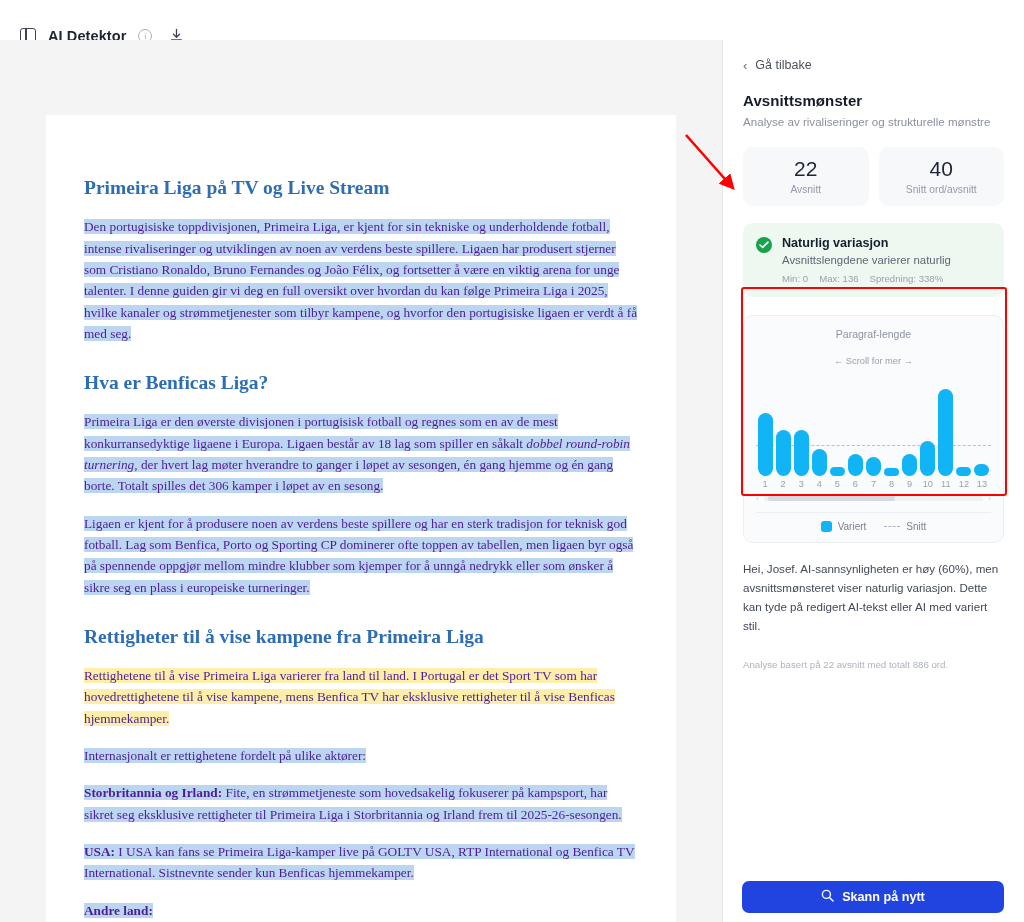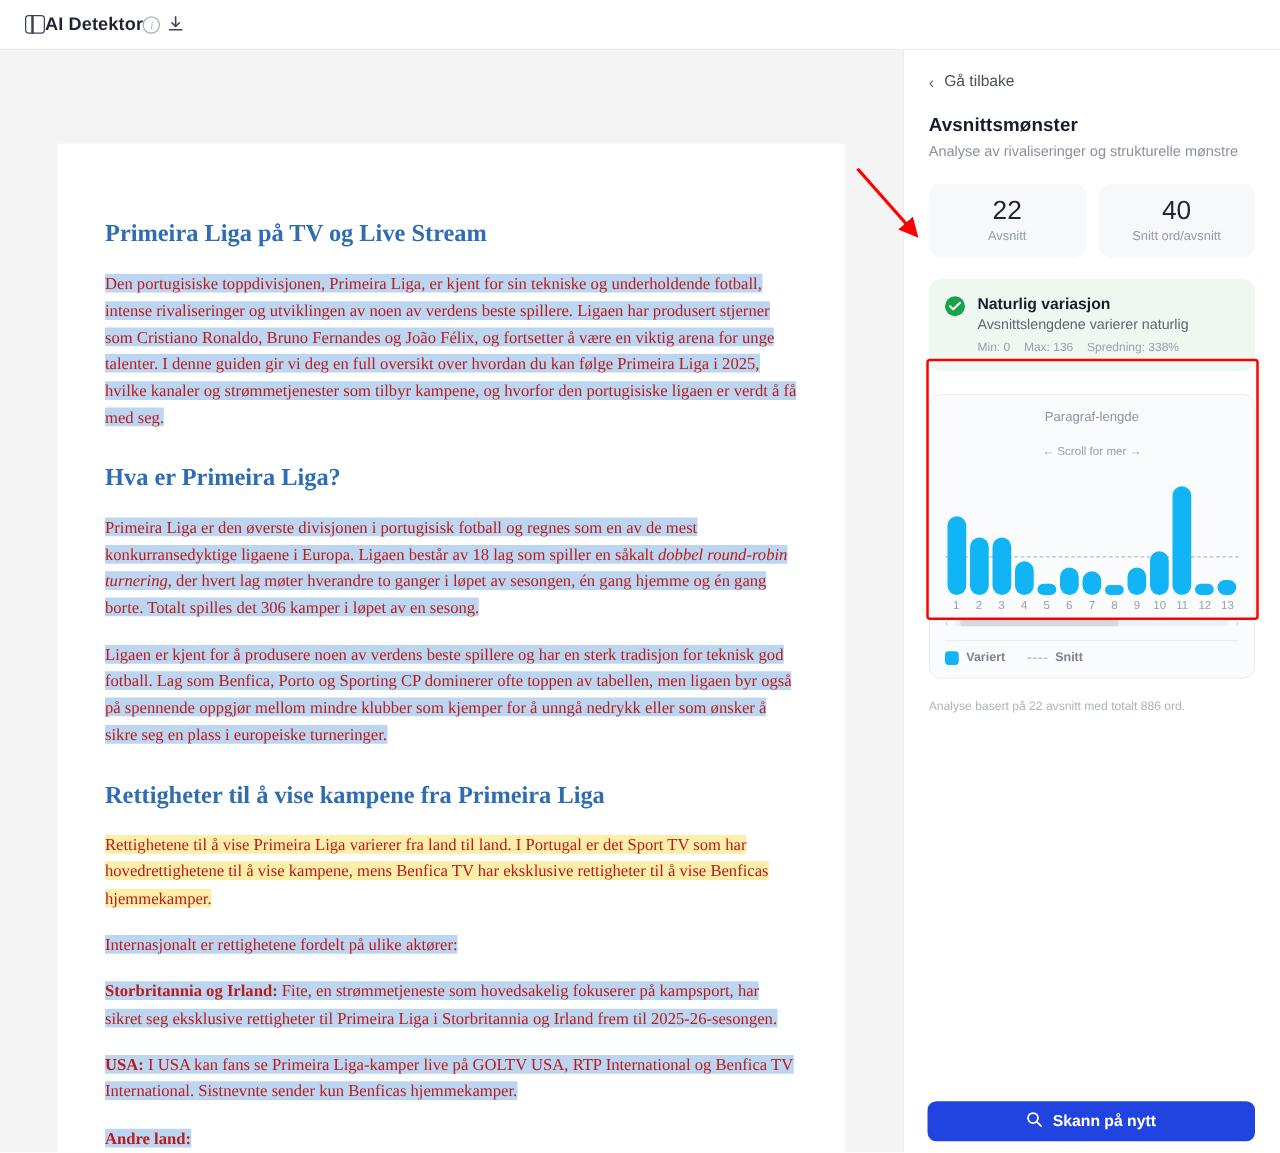--- a/index.html
+++ b/index.html
@@ -6,23 +6,23 @@
   html, body {
     width: 1024px; height: 922px;
     font-family: "Liberation Sans", sans-serif;
     background: #ffffff;
     overflow: hidden;
   }
   #root { position: relative; width: 1024px; height: 922px; }
 
   
   .topbar {
-    position: absolute; left: 0; top: 0; width: 1024px; height: 40px;
+    position: absolute; left: 0; top: 16px; width: 1024px; height: 40px;
     background: #ffffff; border-bottom: 1px solid #ededf0;
-    display: flex; align-items: center; padding-left: 20px; gap: 0;
+    display: flex; align-items: center; padding-left: 20px; gap: 12px;
   }
   .panel-icon { width: 16px; height: 15px; border: 1.6px solid #3d4354; border-radius: 3px; position: relative; }
   .panel-icon::after { content: ""; position: absolute; left: 4px; top: -1px; bottom: -1px; width: 1.6px; background: #3d4354; }
   .app-title { font-size: 14.5px; font-weight: 700; color: #1f2433; letter-spacing: .1px; }
   .info-icon {
     width: 14px; height: 14px; border: 1.3px solid #a9aeb9; border-radius: 50%;
     color: #a9aeb9; font-size: 9px; line-height: 12px; text-align: center; font-style: italic;
     font-family: "Liberation Serif", serif;
   }
   .dl-icon { width: 15px; height: 15px; position: relative; margin-left: 5px; }
@@ -39,21 +39,21 @@
   }
   .page-inner { padding: 60px 38px 20px 38px; }
   h1.doc-h {
     font-family: "Liberation Serif", serif;
     font-size: 19.5px; font-weight: 700; color: #2e6db4; line-height: 1.3;
     margin: 26px 0 16px 0;
   }
   h1.doc-h:first-child { margin-top: 0; }
   p.doc-p {
     font-family: "Liberation Serif", serif;
-    font-size: 13.3px; line-height: 21.3px; color: #b91c1c;
+    font-size: 13.3px; line-height: 21.3px; color: #4c1d95;
     margin: 0 0 16px 0; text-align: left;
   }
   p.doc-p .hl-blue { background: #bcd6f2; box-decoration-break: clone; -webkit-box-decoration-break: clone; }
   p.doc-p .hl-yellow { background: #fdeeaa; box-decoration-break: clone; -webkit-box-decoration-break: clone; }
   p.doc-p b { font-weight: 700; }
   p.doc-p i { font-style: italic; }
 
   
   .sidebar {
     position: absolute; left: 722px; top: 40px; width: 302px; height: 882px;
@@ -105,21 +105,21 @@
     position: absolute; left: 0; right: 0; height: 0;
     border-top: 1.4px dashed #b9bfcb;
   }
   .xticks { display: flex; margin-top: 3px; }
   .xtick { flex: 1 1 0; text-align: center; font-size: 9.2px; color: #9aa0ae; }
   .scrollrow { display: flex; align-items: center; gap: 5px; margin-top: 6px; }
   .scroll-arrow { font-size: 8px; color: #c2c7d2; line-height: 1; }
   .scrolltrack { flex: 1; height: 5px; background: #f0f1f4; border-radius: 3px; position: relative; }
   .scrollthumb { position: absolute; left: 2%; top: 0; width: 58%; height: 5px; background: #d6d9e0; border-radius: 3px; }
   .chart-sep { height: 1px; background: #eceef1; margin: 9px 0 8px 0; }
-  .legend { display: flex; align-items: center; gap: 18px; font-weight: bold; }
+  .legend { display: flex; justify-content: center; align-items: center; gap: 18px; }
   .leg-item { display: flex; align-items: center; gap: 6px; font-size: 10px; color: #7b8292; }
   .leg-swatch { width: 11px; height: 11px; border-radius: 3px; background: #11b4f5; }
   .leg-dash { width: 16px; border-top: 1.6px dashed #aeb4c0; height: 0; }
 
   .note {
     font-size: 11.6px; color: #414858; line-height: 1.63; margin-bottom: 24px;
   }
   .footnote { font-size: 9.7px; color: #aeb3bf; }
 
   .scan-btn {
@@ -152,21 +152,21 @@
         <path d="M2.6 11.8 H12.4" stroke="#3d4354" stroke-width="1.3" fill="none" stroke-linecap="round"></path>
       </svg>
     </div>
   </div>
 
   <div class="doc-area">
     <div class="page">
       <div class="page-inner" id="doc-inner">
           <h1 class="doc-h">Primeira Liga på TV og Live Stream</h1>
           <p class="doc-p"><span class="hl-blue">Den portugisiske toppdivisjonen, Primeira Liga, er kjent for sin tekniske og underholdende fotball, intense rivaliseringer og utviklingen av noen av verdens beste spillere. Ligaen har produsert stjerner som Cristiano Ronaldo, Bruno Fernandes og João Félix, og fortsetter å være en viktig arena for unge talenter. I denne guiden gir vi deg en full oversikt over hvordan du kan følge Primeira Liga i 2025, hvilke kanaler og strømmetjenester som tilbyr kampene, og hvorfor den portugisiske ligaen er verdt å få med seg.</span></p>
-          <h1 class="doc-h">Hva er Primeira Liga?</h1>
+          <h1 class="doc-h">Hva er Benficas Liga?</h1>
           <p class="doc-p"><span class="hl-blue">Primeira Liga er den øverste divisjonen i portugisisk fotball og regnes som en av de mest konkurransedyktige ligaene i Europa. Ligaen består av 18 lag som spiller en såkalt <i>dobbel round-robin turnering</i>, der hvert lag møter hverandre to ganger i løpet av sesongen, én gang hjemme og én gang borte. Totalt spilles det 306 kamper i løpet av en sesong.</span></p>
           <p class="doc-p"><span class="hl-blue">Ligaen er kjent for å produsere noen av verdens beste spillere og har en sterk tradisjon for teknisk god fotball. Lag som Benfica, Porto og Sporting CP dominerer ofte toppen av tabellen, men ligaen byr også på spennende oppgjør mellom mindre klubber som kjemper for å unngå nedrykk eller som ønsker å sikre seg en plass i europeiske turneringer.</span></p>
           <h1 class="doc-h">Rettigheter til å vise kampene fra Primeira Liga</h1>
           <p class="doc-p"><span class="hl-yellow">Rettighetene til å vise Primeira Liga varierer fra land til land. I Portugal er det Sport TV som har hovedrettighetene til å vise kampene, mens Benfica TV har eksklusive rettigheter til å vise Benficas hjemmekamper.</span></p>
           <p class="doc-p"><span class="hl-blue">Internasjonalt er rettighetene fordelt på ulike aktører:</span></p>
           <p class="doc-p"><span class="hl-blue"><b>Storbritannia og Irland:</b> Fite, en strømmetjeneste som hovedsakelig fokuserer på kampsport, har sikret seg eksklusive rettigheter til Primeira Liga i Storbritannia og Irland frem til 2025-26-sesongen.</span></p>
           <p class="doc-p"><span class="hl-blue"><b>USA:</b> I USA kan fans se Primeira Liga-kamper live på GOLTV USA, RTP International og Benfica TV International. Sistnevnte sender kun Benficas hjemmekamper.</span></p>
           <p class="doc-p"><span class="hl-blue"><b>Andre land:</b></span></p>
         </div>
     </div>
@@ -293,20 +293,21 @@
             <span class="leg-swatch"></span>
             <span>Variert</span>
           </div>
           <div class="leg-item">
             <span class="leg-dash"></span>
             <span>Snitt</span>
           </div>
         </div>
       </div>
 
+      <div class="note">Hei, Josef. AI-sannsynligheten er høy (60%), men avsnittsmønsteret viser naturlig variasjon. Dette kan tyde på redigert AI-tekst eller AI med variert stil.</div>
       <div class="footnote">Analyse basert på 22 avsnitt med totalt 886 ord.</div>
     </div>
   </div>
 
   <button class="scan-btn">
     <span>
       <svg width="13" height="13" viewBox="0 0 13 13">
         <circle cx="5.4" cy="5.4" r="4" stroke="#ffffff" stroke-width="1.4" fill="none"></circle>
         <path d="M8.5 8.5 L12 12" stroke="#ffffff" stroke-width="1.4" stroke-linecap="round"></path>
       </svg>

